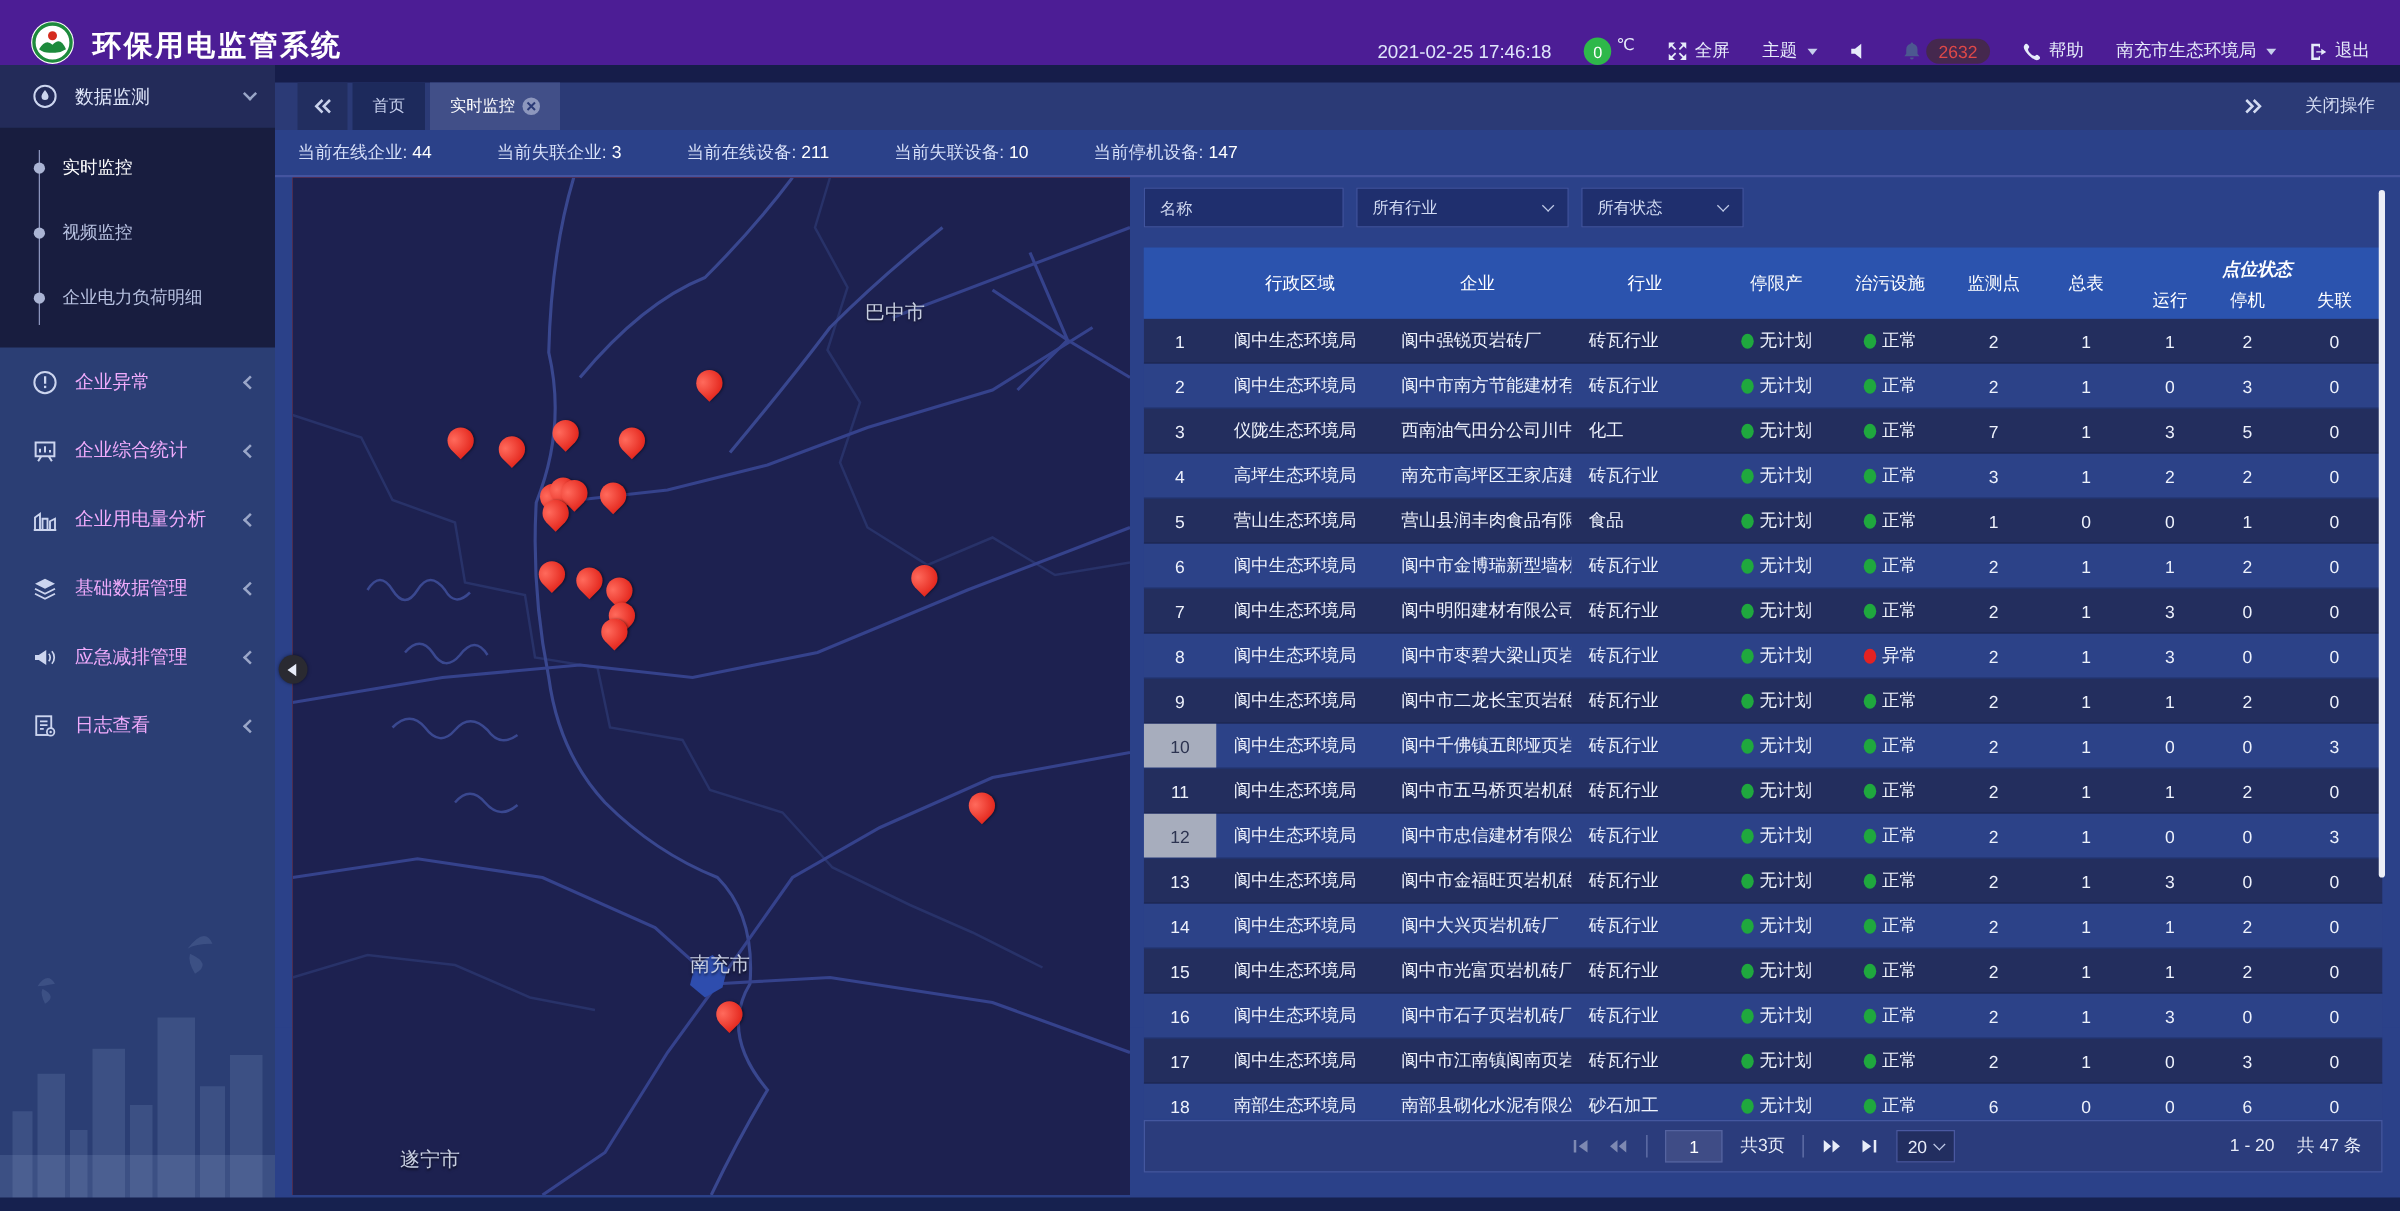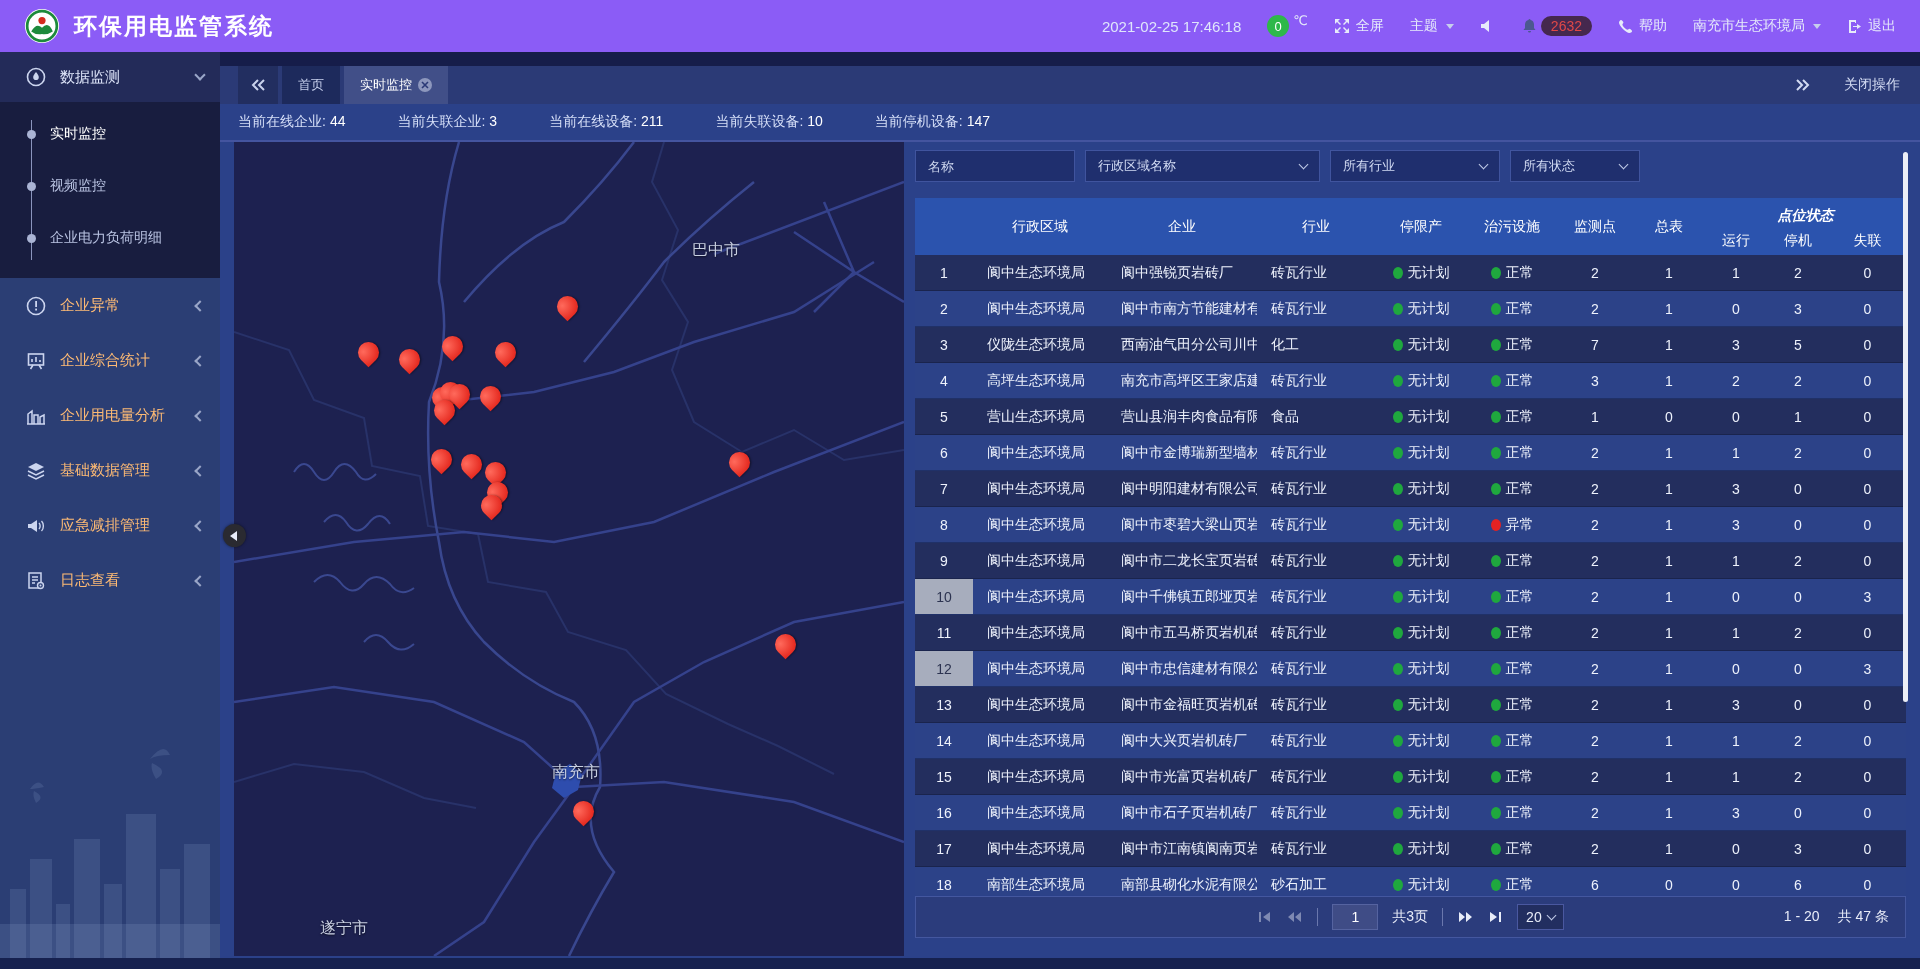--- a/index.html
+++ b/index.html
@@ -4,21 +4,21 @@
 <style>
   * { margin:0; padding:0; box-sizing:border-box; }
   html,body { width:1920px; height:969px; overflow:hidden; }
   body {
     font-family:"Liberation Sans","DejaVu Sans",sans-serif;
     background:#2b4189; color:#fff; position:relative;
   }
   
   .app-header {
     position:absolute; top:0; left:0; width:1920px; height:52px;
-    background:#8b5cf6; display:flex; align-items:center; z-index:20;
+    background:#4c1d95; display:flex; align-items:flex-end; z-index:20;
   }
   .logo-wrap { width:36px; height:36px; margin-left:24px; flex:0 0 auto; }
   .app-title { font-size:23px; font-weight:bold; letter-spacing:2px; margin-left:14px; color:#fff; }
   .header-right { margin-left:auto; display:flex; align-items:center; gap:26px; padding-right:24px; font-size:14px; color:#e6ebfa; }
   .hdr-time { font-size:15px; color:#dfe6fb; }
   .temp-wrap { display:flex; align-items:flex-start; gap:4px; }
   .temp-badge { width:22px; height:22px; border-radius:50%; background:#2eb84a; color:#fff; font-size:13px; display:flex; align-items:center; justify-content:center; }
   .temp-unit { font-size:13px; margin-top:-2px; }
   .hdr-item { display:flex; align-items:center; gap:6px; cursor:default; }
   .caret-down { width:0; height:0; border-left:4px solid transparent; border-right:4px solid transparent; border-top:5px solid #c6cfec; display:inline-block; margin-left:2px; }
@@ -35,21 +35,21 @@
   }
   .side-section-head .lbl { margin-left:14px; }
   .chev { width:8px; height:8px; border-right:2px solid #9aa6c8; border-bottom:2px solid #9aa6c8; display:inline-block; margin-left:auto; }
   .chev.down { transform:rotate(45deg); margin-top:-4px; }
   .chev.left { transform:rotate(135deg); }
   .submenu { background:#181d3f; padding:6px 0 14px 0; position:relative; }
   .submenu .rail { position:absolute; left:31px; top:18px; bottom:18px; width:1px; background:#8a94bd; }
   .sub-item { height:52px; display:flex; align-items:center; padding-left:50px; font-size:14px; color:#b9c3e2; position:relative; cursor:pointer; }
   .sub-item .dot-node { position:absolute; left:27px; width:9px; height:9px; border-radius:50%; background:#aab4d4; }
   .sub-item.active { color:#ffffff; }
-  .side-item { height:55px; display:flex; align-items:center; padding:0 16px 0 26px; color:#fdba74; font-size:15px; cursor:pointer; }
+  .side-item { height:55px; display:flex; align-items:center; padding:0 16px 0 26px; color:#f0abfc; font-size:15px; cursor:pointer; }
   .side-item .lbl { margin-left:14px; }
   .side-icon { width:20px; height:20px; flex:0 0 auto; }
   .skyline { position:absolute; bottom:0; left:0; width:220px; }
   
   .main { position:absolute; left:220px; top:52px; width:1700px; height:770px; display:flex; flex-direction:column; }
   
   .tabbar { height:52px; background:#161d4a; }
   .tabstrip { margin-top:14px; height:38px; background:#2b3a76; display:flex; align-items:stretch; padding-left:18px; }
   .tab-nav-btn { width:40px; display:flex; align-items:center; justify-content:center; background:#222e60; cursor:pointer; }
   .tab { display:flex; align-items:center; gap:6px; padding:0 16px; font-size:13px; color:#c6cfec; margin-left:4px; cursor:pointer; background:#1d2a5c; }
@@ -359,24 +359,20 @@
     </div>
     <div class="map-collapse">
         <span></span>
       </div>
 
     <div class="right-panel">
 
       <div class="filters">
         <div class="f-input">
           <input placeholder="名称" style="">
-        </div>
-        <div class="f-select" style="width:235px">
-          <span>行政区域名称</span>
-            <span class="sel-chev"></span>
         </div>
         <div class="f-select" style="width:170px">
           <span>所有行业</span>
             <span class="sel-chev"></span>
         </div>
         <div class="f-select" style="width:130px">
           <span>所有状态</span>
             <span class="sel-chev"></span>
         </div>
       </div>

